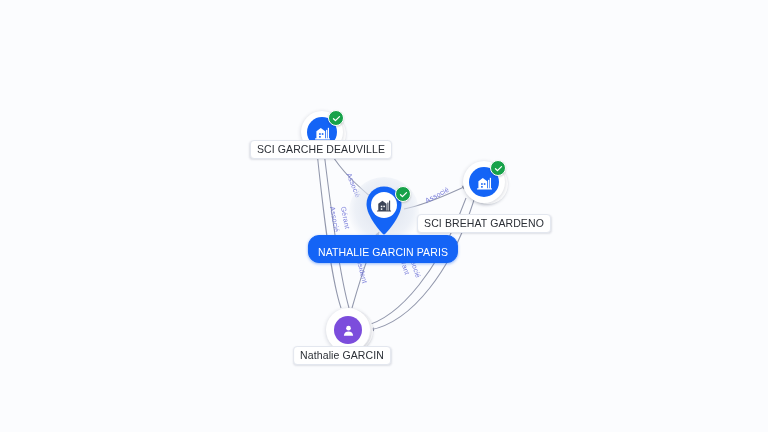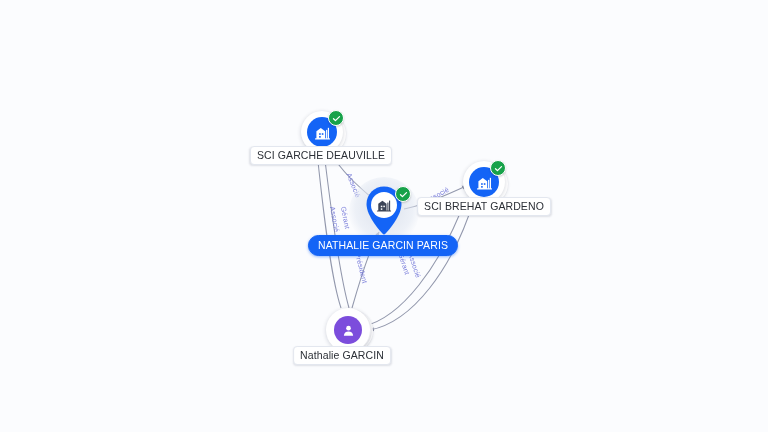--- a/index.html
+++ b/index.html
@@ -25,21 +25,21 @@
     white-space:nowrap;
     letter-spacing:.1px;
     box-shadow:0 1px 2px rgba(30,40,70,.13);
     line-height:12px;
   }
   .node-label.selected{
     background:#1464f6;
     border-color:#1464f6;
     color:#ffffff;
     border-radius:11px;
-    padding:3px 9px 4px 9px;
+    padding:10px 9px 4px 9px;
     font-size:10.5px;
     box-shadow:0 1px 3px rgba(20,100,246,.45);
   }
 
   
   .node{position:absolute;transform:translate(-50%,-50%);}
   .company-node{width:42px;height:42px;}
   .company-node .halo{
     position:absolute;left:0;top:0;width:42px;height:42px;border-radius:50%;
     background:#ffffff;
@@ -155,21 +155,21 @@
       <rect x="17" y="8.3" width="1.7" height="12.7" fill="#ffffff"></rect>
       <rect x="19.5" y="5.4" width="1.7" height="15.6" fill="#ffffff"></rect>
     </svg>
   </div>
   <div class="badge-check">
     <svg width="9" height="9" viewBox="0 0 24 24">
         <path d="M4 12.5l5.2 5.2L20 7" stroke="#ffffff" stroke-width="3.4" fill="none" stroke-linecap="round" stroke-linejoin="round"></path>
       </svg>
   </div>
 </div>
-<div class="node-label" style="left:321px;top:146px;">SCI GARCHE DEAUVILLE</div>
+<div class="node-label" style="left:321px;top:140px;">SCI GARCHE DEAUVILLE</div>
 
 <div class="node company-node" style="left:484px;top:182px;">
   <div class="stack2"></div>
   <div class="stack1"></div>
   <div class="halo"></div>
   <div class="disc">
     <svg width="17" height="17" viewBox="0 0 24 24">
       <path d="M2.2 21h19.6" stroke="#ffffff" stroke-width="1.7" stroke-linecap="round" fill="none"></path>
       <path d="M3.4 21V10.2L9.6 5.6l6.2 4.6V21z" fill="#ffffff"></path>
       <rect x="7.2" y="13" width="2.3" height="2.3" fill="#1464f6"></rect>
@@ -178,21 +178,21 @@
       <rect x="17" y="8.3" width="1.7" height="12.7" fill="#ffffff"></rect>
       <rect x="19.5" y="5.4" width="1.7" height="15.6" fill="#ffffff"></rect>
     </svg>
   </div>
   <div class="badge-check">
     <svg width="9" height="9" viewBox="0 0 24 24">
         <path d="M4 12.5l5.2 5.2L20 7" stroke="#ffffff" stroke-width="3.4" fill="none" stroke-linecap="round" stroke-linejoin="round"></path>
       </svg>
   </div>
 </div>
-<div class="node-label" style="left:484px;top:197px;">SCI BREHAT GARDENO</div>
+<div class="node-label" style="left:484px;top:214px;">SCI BREHAT GARDENO</div>
 
 <div class="node pin-node" style="left:384px;top:212px;">
   <div class="glow"></div>
   <svg class="pin-shape" viewBox="0 0 40 52">
     <path d="M20 1.5C10.3 1.5 2.5 9.3 2.5 19c0 12.4 14.6 28.1 16.2 29.8a1.8 1.8 0 0 0 2.6 0C22.9 47.1 37.5 31.4 37.5 19 37.5 9.3 29.7 1.5 20 1.5z" fill="#1464f6"></path>
   </svg>
   <div class="pin-inner">
     <svg width="16" height="16" viewBox="0 0 24 24">
       <path d="M2.2 21h19.6" stroke="#3c4557" stroke-width="1.7" stroke-linecap="round" fill="none"></path>
       <path d="M3.4 21V10.2L9.6 5.6l6.2 4.6V21z" fill="#3c4557"></path>

